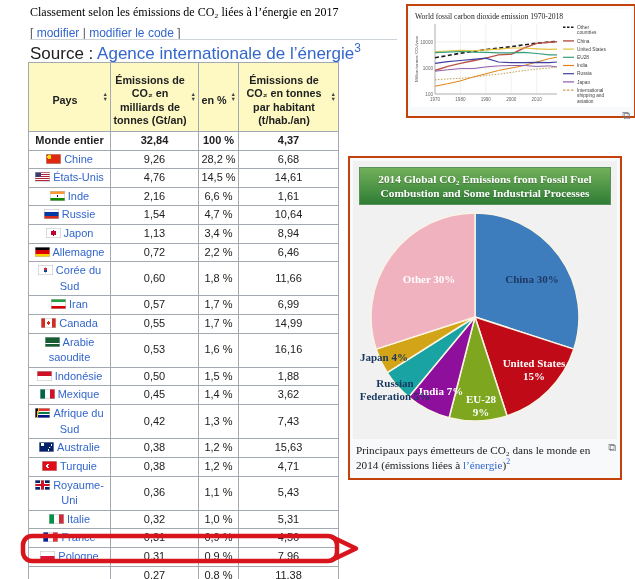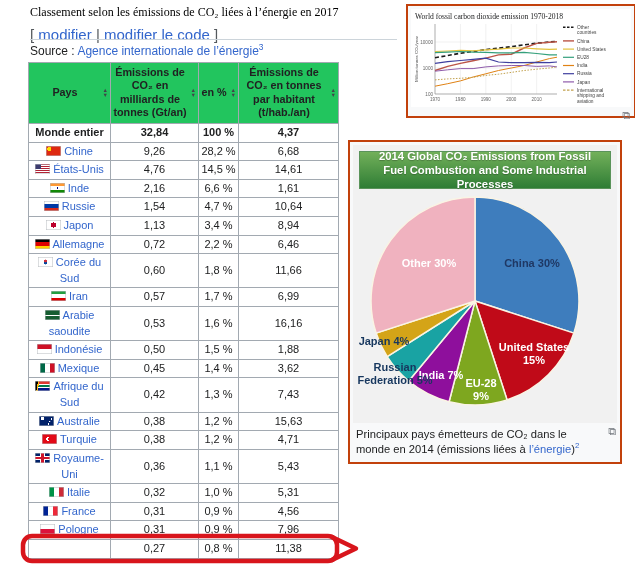--- a/index.html
+++ b/index.html
@@ -2,33 +2,33 @@
 <html><head>
 <meta charset="utf-8">
 <style>
   html,body{margin:0;padding:0;background:#fff;}
   .page{position:relative;width:635px;height:579px;overflow:hidden;background:#fff;
         font-family:"Liberation Sans","DejaVu Sans",sans-serif;color:#202122;}
 
   
   .heading{position:absolute;left:30px;top:5px;width:375px;
            font-family:"Liberation Serif","DejaVu Serif",serif;font-size:12px;color:#000;}
-  .editsection{position:absolute;left:30px;top:26px;font-size:15px;color:#54595d;}
+  .editsection{position:absolute;left:30px;top:26px;font-size:12px;color:#54595d;}
   .editsection a{color:#3366cc;text-decoration:none;}
   .heading-rule{position:absolute;left:30px;top:39px;width:367px;height:1px;background:#ccd4da;}
-  .source-line{position:absolute;left:30px;top:44px;font-size:12px;color:#202122;}
+  .source-line{position:absolute;left:30px;top:44px;font-size:17px;color:#202122;}
   .source-line a{color:#3366cc;text-decoration:none;}
   sup{font-size:70%;vertical-align:super;line-height:0;}
   .source-line sup{color:#3366cc;}
 
   
   table.wikitable{position:absolute;left:28px;top:62px;width:310px;border-collapse:collapse;
                   font-size:11px;background:#fff;table-layout:fixed;}
   .wikitable th,.wikitable td{border:1px solid #a2a9b1;text-align:center;padding:1px 2px;line-height:1.42;}
-  .wikitable th{background:#22c55e;font-weight:bold;position:relative;padding-right:11px;font-size:10.8px;line-height:1.25;padding-top:3px;padding-bottom:3px;}
+  .wikitable th{background:#fef9c3;font-weight:bold;position:relative;padding-right:11px;font-size:10.8px;line-height:1.25;padding-top:11px;padding-bottom:3px;}
   .wikitable td{color:#202122;}
   .wikitable a{color:#3366cc;text-decoration:none;text-align:right;}
   .wikitable tr.world td{font-weight:bold;}
   .sort{position:absolute;right:2px;top:50%;transform:translateY(-50%);display:flex;flex-direction:column;
         align-items:center;color:#404448;font-size:5.5px;line-height:4.6px;}
   .flag{display:inline-block;width:15px;height:10px;margin-right:3px;vertical-align:-1px;
         box-shadow:inset 0 0 0 0.5px #b8bcc0;}
   .f-cn{background:radial-gradient(circle at 22% 30%,#ffde00 0 14%,transparent 15%),#de2910}
   .f-us{background:linear-gradient(#3c3b6e,#3c3b6e) 0 0/6px 5px no-repeat,repeating-linear-gradient(#b22234 0 1px,#fff 1px 2px)}
   .f-in{background:radial-gradient(circle at 50% 50%,#000080 0 9%,transparent 10%),linear-gradient(#f93 0 33%,#fff 33% 66%,#128807 66%)}
@@ -50,21 +50,21 @@
   .f-fr{background:linear-gradient(to right,#002395 0 33%,#fff 33% 66%,#ed2939 66%)}
   .f-pl{background:linear-gradient(#fff 0 50%,#dc143c 50%)}
 
   
   .callout{position:absolute;left:20px;top:480px;pointer-events:none;z-index:5;}
 
   
   .thumb{position:absolute;background:#f8f9fa;border:2px solid #c2410c;padding:3px;}
   .thumb-line{left:406px;top:4px;width:220px;}
   .thumb-line .img{background:#fff;width:220px;height:98px;}
-  .thumb-pie{left:348px;top:140px;width:264px;}
+  .thumb-pie{left:348px;top:156px;width:264px;font-family:Liberation Serif, serif;}
   .thumb-pie .img{background:#f1f1f1;width:264px;height:278px;position:relative;}
   .caption{font-size:11.2px;color:#202122;padding:4px 3px 2px 3px;line-height:1.35;position:relative;padding-right:16px;}
   .caption a{color:#3366cc;text-decoration:none;}
   .caption sup{color:#3366cc;}
   .expand-icon{position:absolute;right:1px;top:3px;color:#72777d;font-size:11px;cursor:pointer;line-height:1;}
 
   .pie-banner{position:absolute;left:6px;right:6px;top:6px;height:36px;
       background:linear-gradient(#72b05a,#2f7d35);border:1px solid #5a935a;
       color:#fff;font-weight:bold;font-size:11.3px;text-align:center;
       display:flex;align-items:center;justify-content:center;padding:0 10px;line-height:1.25;
@@ -165,20 +165,26 @@
           <td class="c-pays"><span class="flag f-kr"></span><a href="#">Corée du Sud</a></td>
           <td>0,60</td>
           <td>1,8 %</td>
           <td>11,66</td>
         </tr>
         <tr>
           <td class="c-pays"><span class="flag f-ir"></span><a href="#">Iran</a></td>
           <td>0,57</td>
           <td>1,7 %</td>
           <td>6,99</td>
+        </tr>
+        <tr>
+          <td class="c-pays"><span class="flag f-ca"></span><a href="#">Canada</a></td>
+          <td>0,55</td>
+          <td>1,7 %</td>
+          <td>14,99</td>
         </tr>
         <tr>
           <td class="c-pays"><span class="flag f-sa"></span><a href="#">Arabie saoudite</a></td>
           <td>0,53</td>
           <td>1,6 %</td>
           <td>16,16</td>
         </tr>
         <tr>
           <td class="c-pays"><span class="flag f-id"></span><a href="#">Indonésie</a></td>
           <td>0,50</td>

